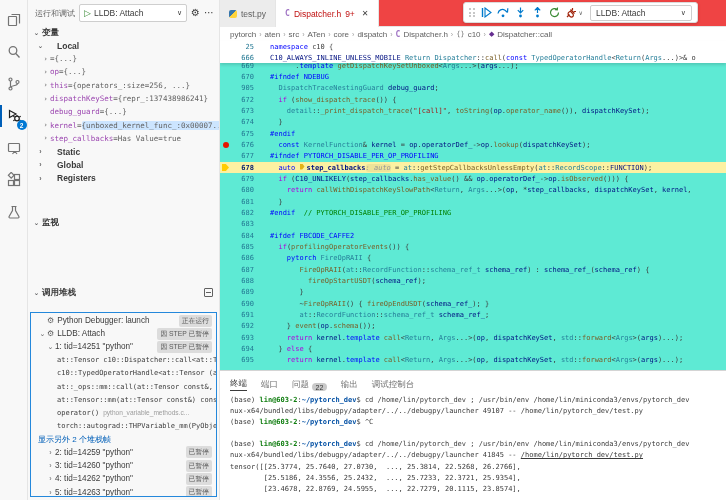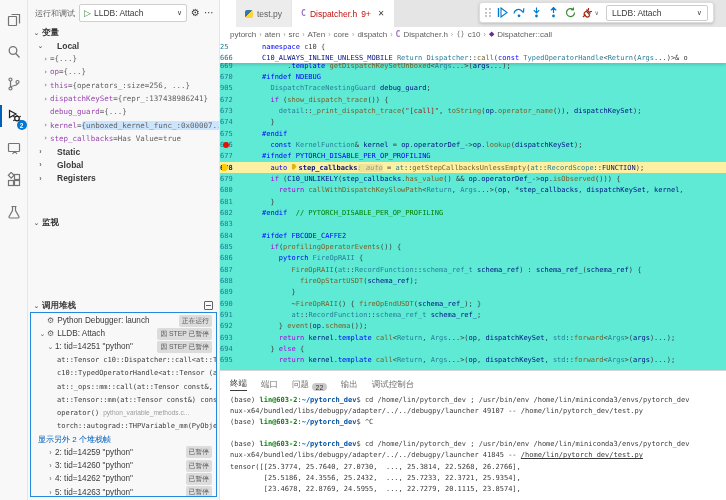--- a/index.html
+++ b/index.html
@@ -36,21 +36,21 @@
   .cs-list{position:absolute;left:2px;right:2px;top:312px;bottom:3px;border:1px solid #2488db;overflow:hidden;padding-top:1px}
   .cs-row{display:flex;align-items:center;height:13.2px;padding:0 4px 0 7px;font-size:8.2px;white-space:nowrap;overflow:hidden}
   .cs-row.th{padding-left:15px}
   .cs-badge{margin-left:auto;background:#dcdcdc;color:#5a5a5a;font-size:6.8px;padding:1px 3px;border-radius:2px;flex:none}
   .cs-frame{font-family:"DejaVu Sans Mono",monospace;font-size:7px;padding-left:26px;color:#3b3b3b}
   .cs-sub{color:#9d9d9d;margin-left:4px;font-size:6.6px;font-family:"Liberation Sans",sans-serif}
   .cs-link{justify-content:flex-start;color:#005fb8;font-size:8px}
   .gear-mini{font-size:8px;color:#5f5f5f;margin-right:3px;flex:none}
   
   .editor{position:absolute;left:220px;top:0;width:506px;height:500px;background:#fff;overflow:hidden}
-  .tabbar{position:absolute;top:0;left:16px;right:0;height:27px;background:#e5e5e5;display:flex;border-bottom:1px solid #e5e5e5}
+  .tabbar{position:absolute;top:0;left:0;right:0;height:27px;background:#ef4444;display:flex;border-bottom:1px solid #e5e5e5}
   .tab{display:flex;align-items:center;padding:0 9px;gap:4px;font-size:8.5px;border-right:1px solid #e5e5e5;height:27px}
   .tab.inactive{background:#ececec;color:#616161}
   .tab.active{background:#fff}
   .tab-red{color:#c01111}
   .pyicon{width:8px;height:8px;border-radius:2px;background:linear-gradient(135deg,#3776ab 50%,#ffd43b 50%);flex:none}
   .cicon{color:#a074c4;font-weight:bold;font-size:8px;font-family:"DejaVu Sans Mono",monospace}
   .close-x{font-size:8px;color:#424242;margin-left:3px}
   .dbg-bar{position:absolute;left:243px;top:2px;height:21px;display:flex;align-items:center;background:#fff;
            border:1px solid #dcdcdc;border-radius:3px;box-shadow:0 1px 3px rgba(0,0,0,.18);padding:0 5px;gap:4px;z-index:5}
   .grip{display:grid;grid-template-columns:2px 2px;grid-gap:1.5px;margin-right:1px}
@@ -62,26 +62,26 @@
   .breadcrumb{position:absolute;top:27px;left:0;right:0;height:14px;display:flex;align-items:center;
               padding-left:10px;font-size:8px;color:#616161;gap:3px;white-space:nowrap;overflow:hidden;background:#fff}
   .bc-sep{color:#9d9d9d;font-size:7px}
   .bc-braces{color:#767676;font-family:"DejaVu Sans Mono",monospace;font-size:7px}
   .bc-sym{color:#652d90;font-size:7px}
   .sticky{position:absolute;top:41px;left:0;right:0;height:22px;background:#fff;z-index:3;box-shadow:0 2px 3px rgba(0,0,0,.14)}
   .codearea{position:absolute;top:60px;left:0;right:0;height:350px;overflow:hidden;background:#5eead4}
   .code-row{display:flex;height:11.34px;align-items:center;position:relative}
   .row-hl{background:#fcf1a2}
   .gut{width:34px;flex:none;position:relative;display:flex;align-items:center}
-  .lnum{width:100%;color:#237893;font-family:"DejaVu Sans Mono",monospace;font-size:7px}
+  .lnum{width:100%;text-align:right;color:#237893;font-family:"DejaVu Sans Mono",monospace;font-size:7px}
   .row-hl .lnum{color:#0b216f;font-weight:bold}
   .bp{position:absolute;left:3px;top:50%;margin-top:-3px;width:6px;height:6px;border-radius:50%;background:#e51400}
   .cur{position:absolute;left:2px;top:50%;margin-top:-3.5px;width:7px;height:7px;background:#ffcc00;
        clip-path:polygon(0 0,55% 0,100% 50%,55% 100%,0 100%)}
-  .ctext{font-family:"DejaVu Sans Mono",monospace;font-size:7px;white-space:pre;padding-left:8px}
+  .ctext{font-family:"DejaVu Sans Mono",monospace;font-size:7px;white-space:pre;padding-left:16px}
   .exec-inline{display:inline-block;width:5px;height:6px;background:#e3b316;margin-right:2px;
                clip-path:polygon(0 0,55% 0,100% 50%,55% 100%,0 100%)}
   .tk-k{color:#0000ff}.tk-c{color:#af00db}.tk-t{color:#267f99}.tk-f{color:#795e26}.tk-v{color:#001080}
   .tk-s{color:#a31515}.tk-cm{color:#008000}.tk-p{color:#3b3b3b}
   .tk-b{color:#001080;font-weight:bold}
   .tk-i{color:#969696;font-style:italic;background:rgba(0,0,0,.055);border-radius:2px}
   
   .panel{position:absolute;left:0;right:0;top:370px;bottom:0;background:#fff;border-top:1px solid #d4d4d4}
   .ptabs{display:flex;align-items:center;height:20px;padding-left:10px;gap:14px;font-size:8.5px;color:#6f6f6f}
   .ptab{display:flex;align-items:flex-end;height:20px;gap:3px}
@@ -225,21 +225,21 @@
         <span class="tw">›</span>
         <span>Registers</span>
       </div>
     </div>
 
   <div class="sec-head" style="top:216px">
     <span class="tw">⌄</span>
     <span>监视</span>
   </div>
 
-  <div class="sec-head" style="top:299px">
+  <div class="sec-head" style="top:286px">
     <span class="tw">⌄</span>
     <span>调用堆栈</span>
     <span class="cs-actions"></span>
   </div>
   <div class="cs-list">
       <div class="cs-row">
         <span class="tw"></span>
         <span class="gear-mini">⚙</span>
         <span>Python Debugger: launch</span>
         <span class="cs-badge">正在运行</span>

